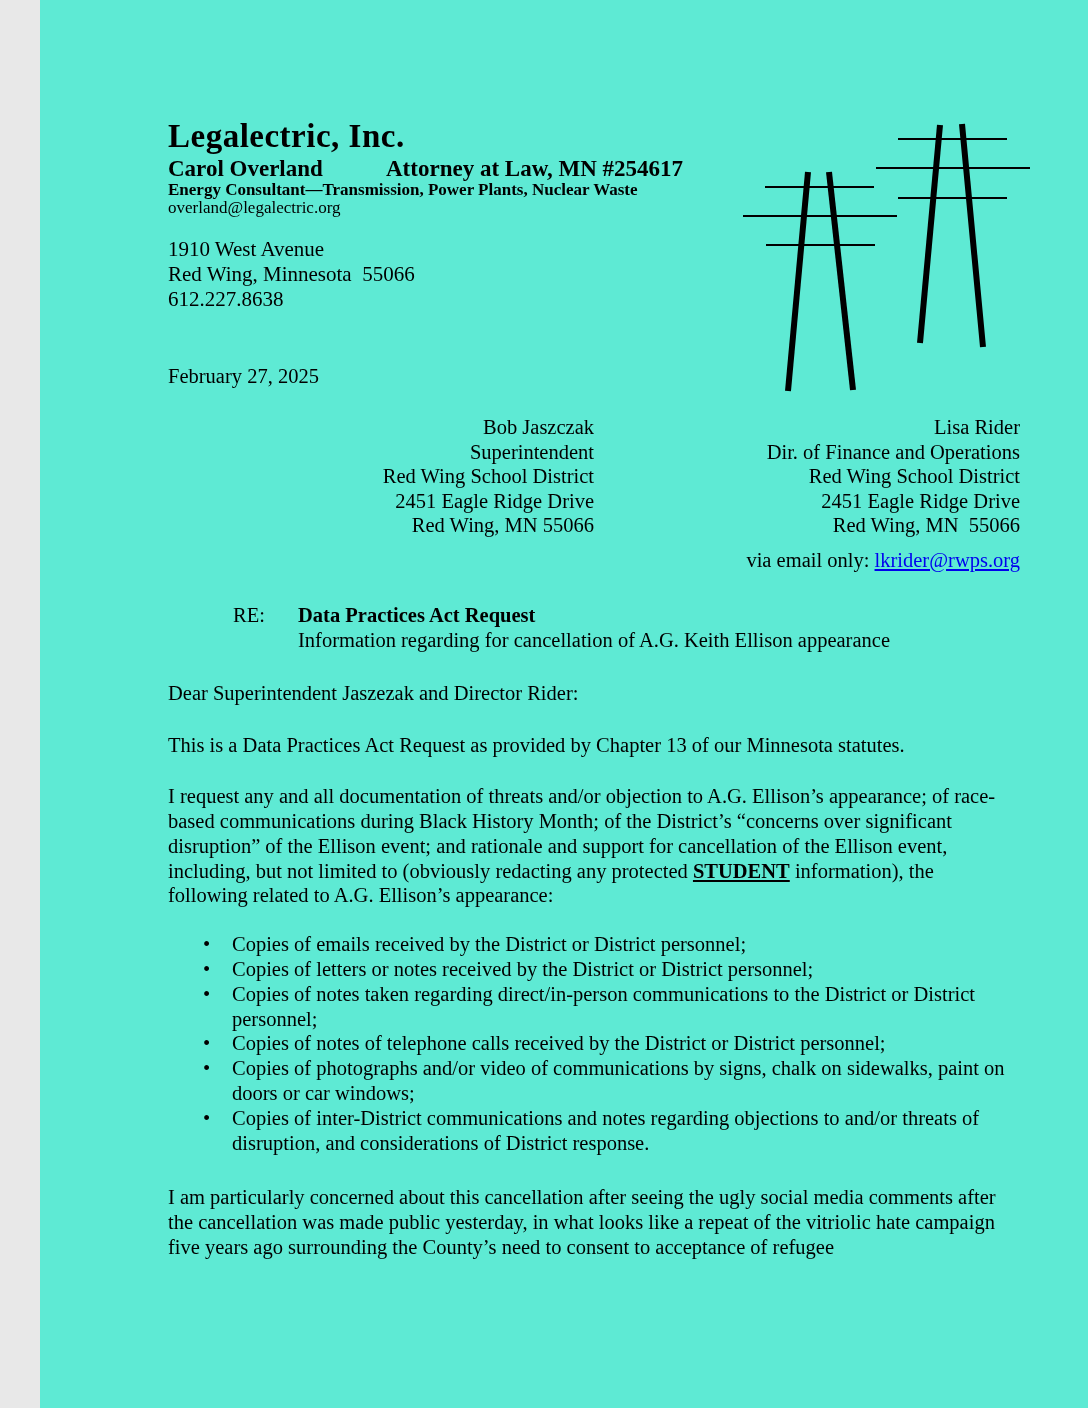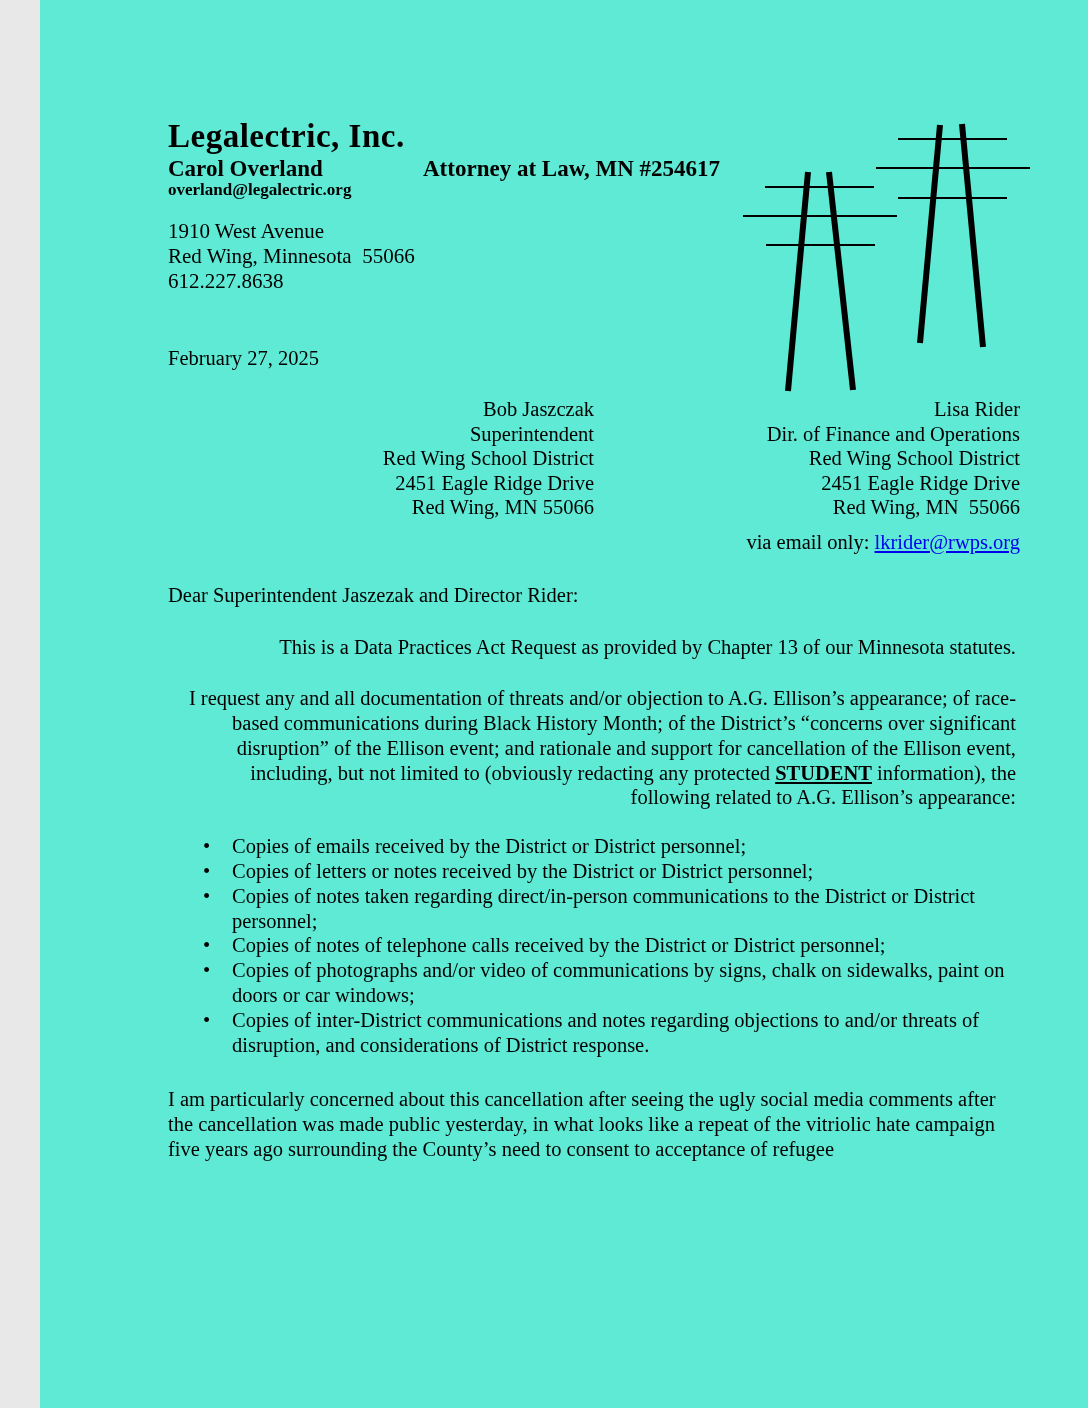--- a/index.html
+++ b/index.html
@@ -11,43 +11,43 @@
     font-family: "Liberation Serif", serif;
     position: relative;
     padding: 118px 108px 0 128px;
     overflow: hidden;
     margin-left: 40px;
   }
   .pre { white-space: pre-wrap; }
 
   
   .company-name { font-size: 33px; font-weight: bold; line-height: 36px; margin-bottom: 2px; letter-spacing: 0.5px; }
-  .name-row { font-size: 23px; font-weight: bold; line-height: 25px; display: flex; gap: 37px; }
+  .name-row { font-size: 23px; font-weight: bold; line-height: 25px; display: flex; }
   .name-row .attorney-name { width: 218px; }
   .tagline { font-size: 17px; font-weight: bold; line-height: 18px; }
-  .header-email { font-size: 17px; font-weight: bold; line-height: 18px; }
+  .header-email { font-size: 17px; font-weight: normal; line-height: 18px; }
 
   .address-block { margin-top: 20px; font-size: 21px; line-height: 25px; }
 
   .date-line { margin-top: 52px; font-size: 20.5px; line-height: 25px; }
 
   
   .recipients { display: flex; margin-top: 26px; font-size: 20.5px; line-height: 24.5px; }
   .recipient-col { width: 449px; text-align: right; }
   .via-line { margin-top: 10px; line-height: 25px; }
   a.email-link { color: #0000ee; text-decoration: underline; cursor: pointer; }
 
   
   .re-block { display: flex; margin-left: 65px; margin-top: 30px; font-size: 20.5px; line-height: 25px; }
   .re-label { width: 65px; }
   .re-subject { font-weight: bold; }
 
   
   .salutation { margin-top: 28px; font-size: 20.5px; line-height: 25px; }
-  .para { margin-top: 27px; font-size: 20.5px; line-height: 24.8px; max-width: 848px; text-align: right; }
+  .para { margin-top: 27px; font-size: 20.5px; line-height: 24.8px; max-width: 848px; }
   .bold-underline { font-weight: bold; text-decoration: underline; }
 
   ul.request-list { margin-top: 24px; list-style: none; font-size: 20.5px; line-height: 24.8px; }
   ul.request-list li { position: relative; padding-left: 64px; max-width: 852px; }
   ul.request-list li::before {
     content: "\2022";
     position: absolute; left: 35px; top: 0;
     font-size: 20.5px;
   }
 
@@ -60,20 +60,21 @@
 <body>
 
 <div class="page">
 
   <div>
     <div class="company-name">Legalectric, Inc.</div>
     <div class="name-row">
       <span class="attorney-name">Carol Overland</span>
       <span>Attorney at Law, MN #254617</span>
     </div>
+    <div class="tagline">Energy Consultant—Transmission, Power Plants, Nuclear Waste</div>
     <div class="header-email">overland@legalectric.org</div>
 
     <div class="address-block">
       <div class="pre">1910 West Avenue</div>
       <div class="pre">Red Wing, Minnesota  55066</div>
       <div>612.227.8638</div>
     </div>
   </div>
 
   <svg class="logo" viewBox="0 0 330 290" aria-hidden="true">
@@ -106,20 +107,27 @@
       <div>Dir. of Finance and Operations</div>
       <div>Red Wing School District</div>
       <div>2451 Eagle Ridge Drive</div>
       <div class="pre">Red Wing, MN  55066</div>
       <div class="via-line">
         <span class="pre">via email only: </span><a class="email-link">lkrider@rwps.org</a>
       </div>
     </div>
   </div>
 
+  <div class="re-block">
+    <span class="re-label">RE:</span>
+    <div>
+      <div class="re-subject">Data Practices Act Request</div>
+      <div>Information regarding for cancellation of A.G. Keith Ellison appearance</div>
+    </div>
+  </div>
 
   <div class="salutation">Dear Superintendent Jaszezak and Director Rider:</div>
 
   <div class="para">This is a Data Practices Act Request as provided by Chapter 13 of our Minnesota statutes.</div>
 
   <div class="para">
     <span>I request any and all documentation of threats and/or objection to A.G. Ellison’s appearance; of race-based communications during Black History Month; of the District’s “concerns over significant disruption” of the Ellison event; and rationale and support for cancellation of the Ellison event, including, but not limited to (obviously redacting any protected </span><span class="bold-underline">STUDENT</span><span> information), the following related to A.G. Ellison’s appearance:</span>
   </div>
 
   <ul class="request-list">

